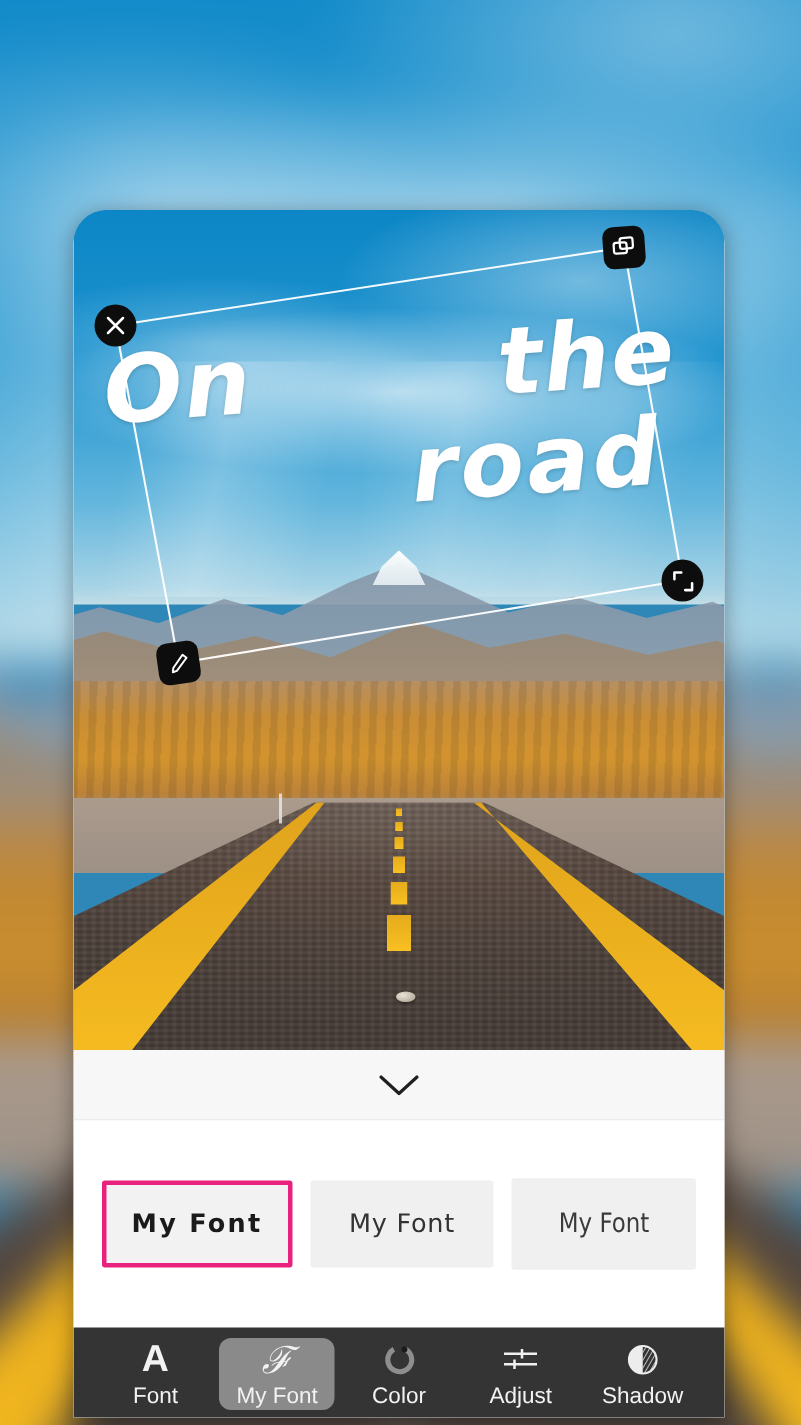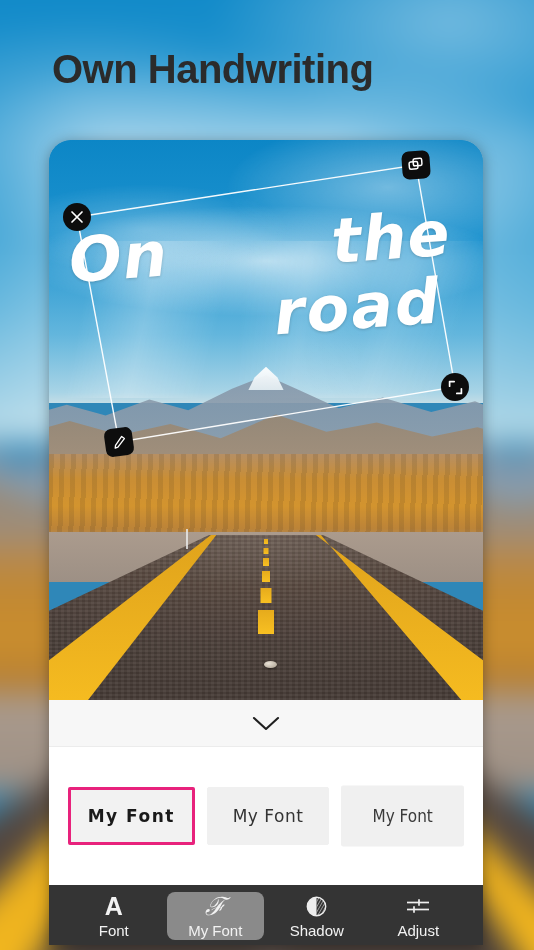--- a/index.html
+++ b/index.html
@@ -289,21 +289,20 @@
         <div class="line-r"></div>
       <div class="dash" style="top:71.5%;height:1.1%;width:5px;"></div>
       <div class="dash" style="top:73.6%;height:1.5%;width:6px;"></div>
       <div class="dash" style="top:76.2%;height:2.0%;width:8px;"></div>
       <div class="dash" style="top:79.4%;height:2.8%;width:11px;"></div>
       <div class="dash" style="top:83.6%;height:4.4%;width:16px;"></div>
       <div class="pebble" style="top:93.5%;"></div>
     </div>
   </div>
 
-  <div class="title">Own Handwriting</div>
 
   <div class="phone">
 
     <div class="canvas">
       <div class="photo">
         <div class="sky"></div>
           <div class="wisps"></div>
         <div class="mtn-far"></div>
           <div class="snow"></div>
           <div class="mtn-near"></div>
@@ -384,47 +383,56 @@
       <div class="tb-item">
         <div class="tb-icon icon-A">A</div>
         <div class="tb-label">Font</div>
       </div>
 
       <div class="tb-item active">
         <div class="tb-icon icon-F">ℱ</div>
         <div class="tb-label">My Font</div>
       </div>
 
+      <div class="tb-item">
+        <div class="tb-icon">
+          <svg width="23" height="23" viewBox="0 0 23 23">
+            <circle cx="11.5" cy="11.5" r="8" fill="none" stroke="#8e8e8e" stroke-width="3.4" stroke-dasharray="42 10" transform="rotate(-62 11.5 11.5)"></circle>
+            <circle cx="14.6" cy="4.6" r="2.0" fill="#1b1b1b"></circle>
+          </svg>
+        </div>
+        <div class="tb-label">Color</div>
+      </div>
+
+      <div class="tb-item">
+        <div class="tb-icon">
+          <svg width="26" height="20" viewBox="0 0 26 20">
+            <line x1="2" y1="6.5" x2="24" y2="6.5" stroke="#f0f0f0" stroke-width="1.7"></line>
+            <line x1="2" y1="13.5" x2="24" y2="13.5" stroke="#f0f0f0" stroke-width="1.7"></line>
+            <line x1="14" y1="3.3" x2="14" y2="9.7" stroke="#f0f0f0" stroke-width="1.7"></line>
+            <line x1="9" y1="10.3" x2="9" y2="16.7" stroke="#f0f0f0" stroke-width="1.7"></line>
+          </svg>
+        </div>
+        <div class="tb-label">Adjust</div>
+      </div>
 
       <div class="tb-item">
         <div class="tb-icon">
           <svg width="23" height="23" viewBox="0 0 23 23">
             <defs>
               <pattern id="hatch" width="2.6" height="2.6" patternUnits="userSpaceOnUse" patternTransform="rotate(30)">
                 <line x1="0" y1="0" x2="0" y2="2.6" stroke="#ededed" stroke-width="1"></line>
               </pattern>
               <clipPath id="halfR">
                   <rect x="11.5" y="0" width="12" height="23"></rect>
                 </clipPath>
             </defs>
             <circle cx="11.5" cy="11.5" r="9.2" fill="none" stroke="#ededed" stroke-width="1.4"></circle>
             <path d="M11.5 2.3 A9.2 9.2 0 0 0 11.5 20.7 Z" fill="#ededed"></path>
             <circle cx="11.5" cy="11.5" r="9.2" fill="url(#hatch)" clip-path="url(#halfR)"></circle>
           </svg>
         </div>
         <div class="tb-label">Shadow</div>
       </div>
 
-      <div class="tb-item">
-        <div class="tb-icon">
-          <svg width="26" height="20" viewBox="0 0 26 20">
-            <line x1="2" y1="6.5" x2="24" y2="6.5" stroke="#f0f0f0" stroke-width="1.7"></line>
-            <line x1="2" y1="13.5" x2="24" y2="13.5" stroke="#f0f0f0" stroke-width="1.7"></line>
-            <line x1="14" y1="3.3" x2="14" y2="9.7" stroke="#f0f0f0" stroke-width="1.7"></line>
-            <line x1="9" y1="10.3" x2="9" y2="16.7" stroke="#f0f0f0" stroke-width="1.7"></line>
-          </svg>
-        </div>
-        <div class="tb-label">Adjust</div>
-      </div>
-
     </div>
   </div>
 </div>
 
 </body></html>

